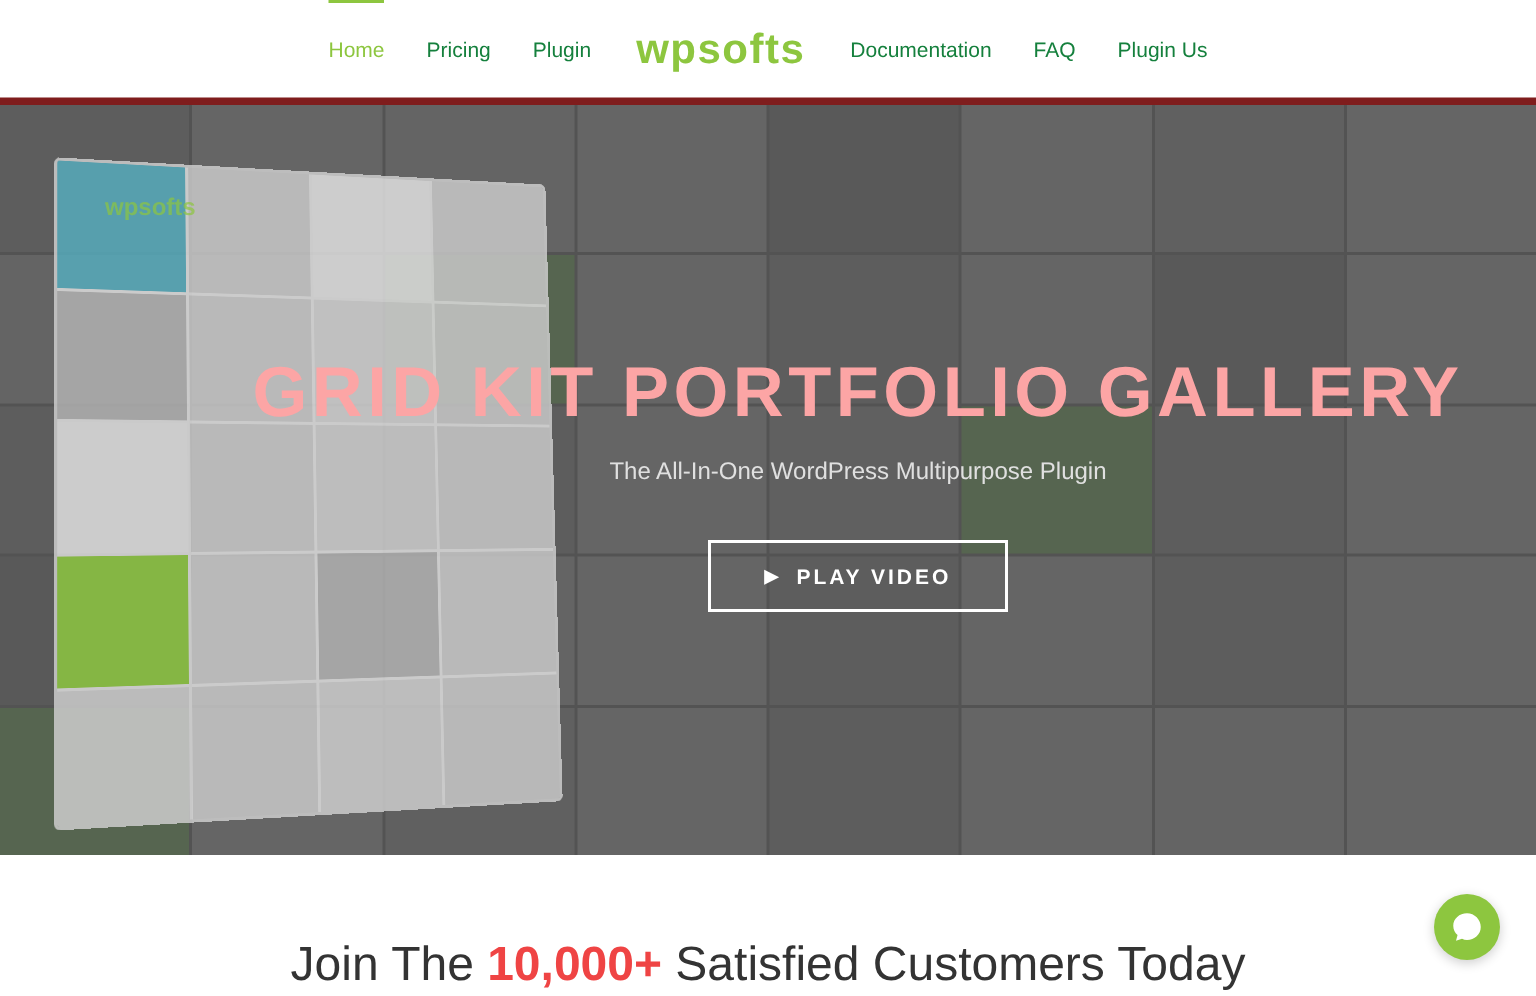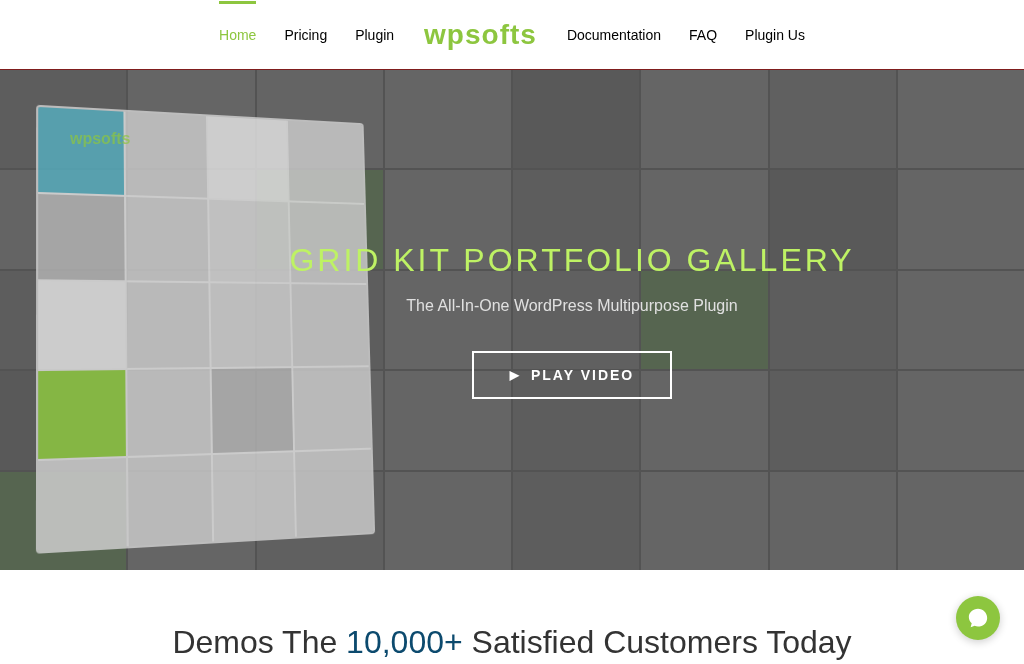--- a/index.html
+++ b/index.html
@@ -2,21 +2,21 @@
 <html><head>
   <meta charset="utf-8">
   <style>
     * { margin: 0; padding: 0; box-sizing: border-box; }
     body { font-family: 'Segoe UI', Arial, sans-serif; width: 1024px; overflow-x: hidden; background: #fff; }
 
     
     .header {
       width: 100%;
       background: #fff;
-      border-bottom: 1px solid #7f1d1d;
+      border-bottom: 5px solid #7f1d1d;
       height: 70px;
       display: flex;
       align-items: center;
       justify-content: center;
       position: relative;
     }
     .header-inner {
       display: flex;
       align-items: center;
       gap: 0;
@@ -37,21 +37,21 @@
     }
     .logo {
       font-size: 28px;
       font-weight: 700;
       color: #8dc63f;
       letter-spacing: 1px;
       font-family: 'Arial', sans-serif;
     }
     .nav-link {
       font-size: 14px;
-      color: #000000;
+      color: #15803d;
       text-decoration: none;
       cursor: pointer;
       font-weight: 400;
     }
     .nav-link.active {
       color: #8dc63f;
       position: relative;
     }
     .nav-link.active::after {
       content: '';
@@ -148,25 +148,25 @@
     }
 
     .hero-content {
       position: relative;
       z-index: 5;
       text-align: center;
       color: #fff;
       margin-left: 120px;
     }
     .hero-title {
-      font-size: 32px;
-      font-weight: 400;
+      font-size: 47px;
+      font-weight: 700;
       letter-spacing: 3px;
       text-transform: uppercase;
-      color: #bef264;
+      color: #fca5a5;
       margin-bottom: 18px;
       font-family: 'Segoe UI', Arial, sans-serif;
     }
     .hero-subtitle {
       font-size: 16px;
       color: #e0e0e0;
       margin-bottom: 36px;
       font-weight: 300;
     }
     .hero-btn {
@@ -194,22 +194,22 @@
       padding: 54px 60px 40px;
       text-align: center;
     }
     .bottom-heading {
       font-size: 32px;
       font-weight: 400;
       color: #333;
       margin-bottom: 22px;
     }
     .bottom-heading .highlight {
-      color: #0c4a6e;
-      font-weight: 400;
+      color: #ef4444;
+      font-weight: 700;
     }
 
     
     .chat-bubble {
       position: fixed;
       bottom: 24px;
       right: 24px;
       width: 44px;
       height: 44px;
       background: #8dc63f;
@@ -324,21 +324,21 @@
     <p class="hero-subtitle">The All-In-One WordPress Multipurpose Plugin</p>
     <a class="hero-btn">
       <span class="play-icon">▶</span>
       <span>PLAY VIDEO</span>
     </a>
   </div>
 </section>
 
 <section class="bottom-section">
   <h2 class="bottom-heading">
-    <span>Demos The </span><span class="highlight">10,000+</span><span> Satisfied Customers Today</span>
+    <span>Join The </span><span class="highlight">10,000+</span><span> Satisfied Customers Today</span>
   </h2>
 
 </section>
 
 <div class="chat-bubble">
   <svg viewBox="0 0 24 24">
     <path d="M12 2C6.48 2 2 6.04 2 11c0 2.7 1.2 5.12 3.12 6.84L4 22l4.36-1.46C9.5 21.14 10.72 21.4 12 21.4c5.52 0 10-4.04 10-9.4S17.52 2 12 2z"></path>
   </svg>
 </div>
 

